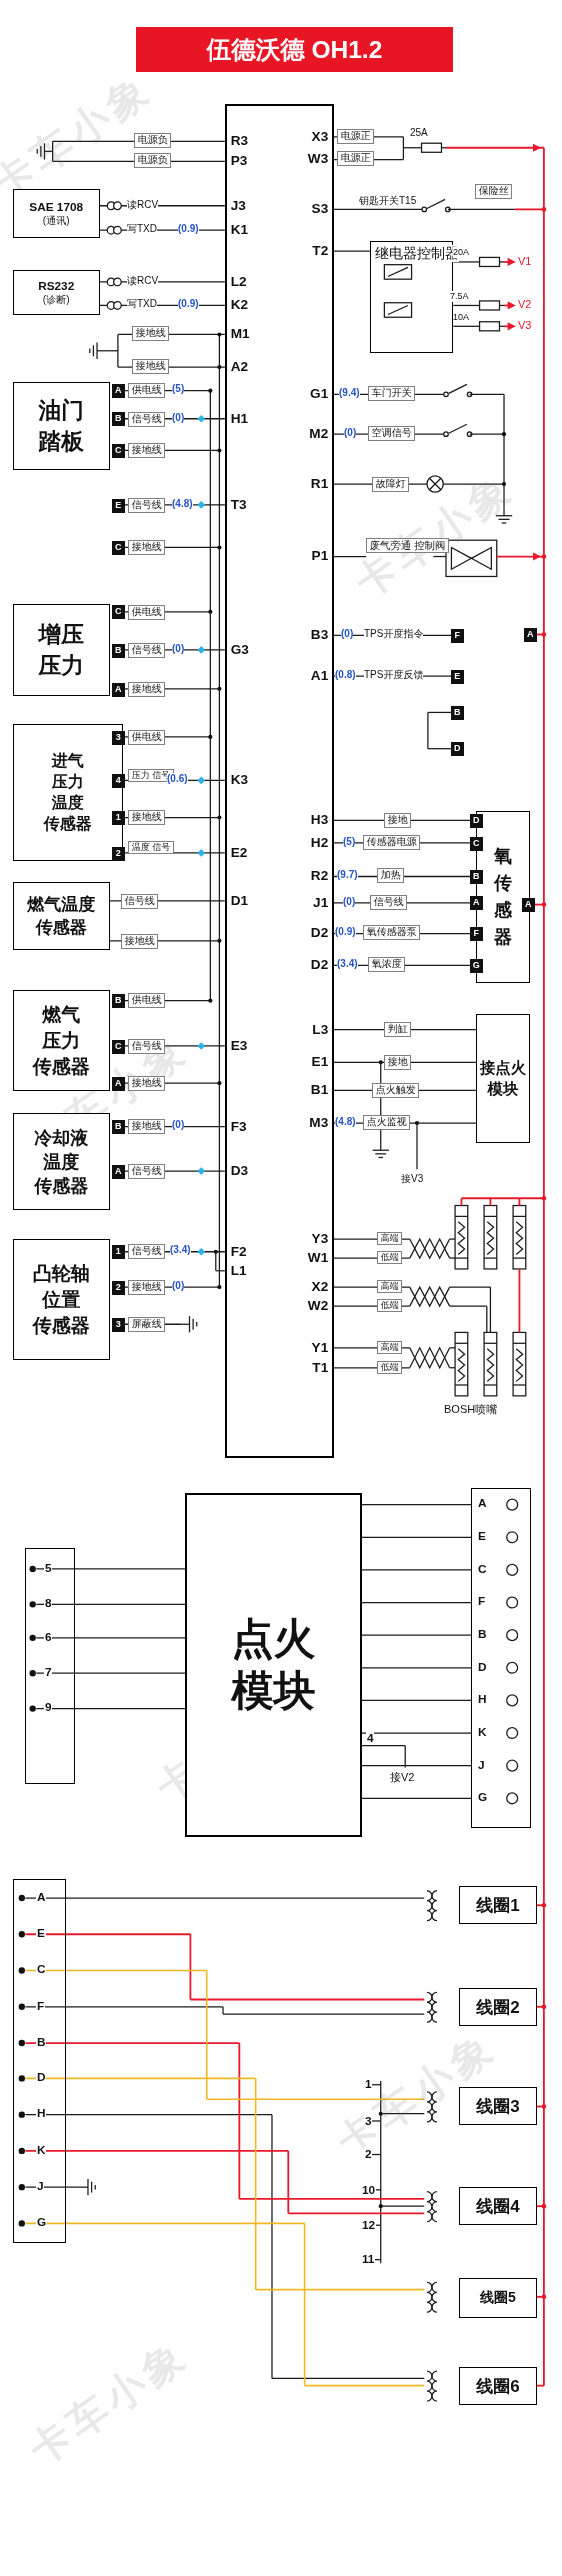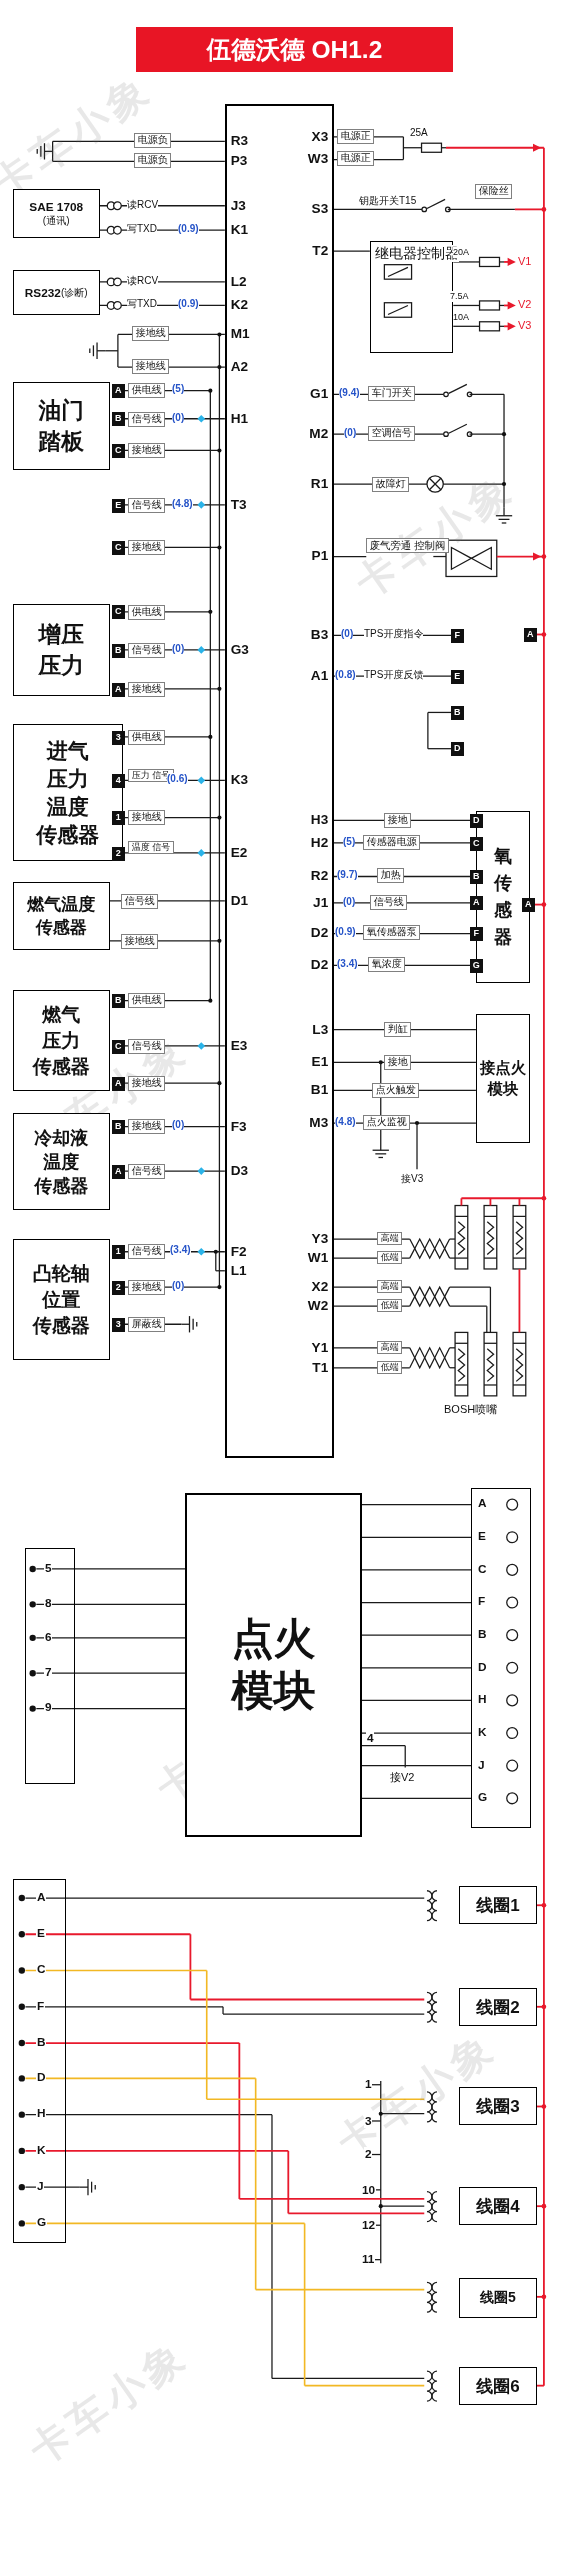--- a/index.html
+++ b/index.html
@@ -435,35 +435,35 @@
 
 <div class="wl" style="left:134px;top:133px">电源负</div>
 <div class="wl" style="left:134px;top:153px">电源负</div>
 <div class="box" style="left:12.7px;top:189px;width:87px;height:49px;flex-direction:column;font-size:11.8px">
   <div>SAE 1708</div>
   <div style="font-size:10px;font-weight:normal">(通讯)</div>
 </div>
 <div class="pl" style="left:127px;top:199px">读RCV</div>
 <div class="pl" style="left:127px;top:223px">写TXD</div>
 <div class="bv" style="left:178px;top:223px">(0.9)</div>
-<div class="box" style="left:12.7px;top:270px;width:87px;height:45px;flex-direction:row;font-size:11.8px">
+<div class="box" style="left:12.7px;top:270px;width:87px;height:45px;flex-direction:column;font-size:11.8px">
   <div>RS232</div>
   <div style="font-size:10px;font-weight:normal">(诊断)</div>
 </div>
 <div class="pl" style="left:127px;top:275px">读RCV</div>
 <div class="pl" style="left:127px;top:298px">写TXD</div>
 <div class="bv" style="left:178px;top:298px">(0.9)</div>
 <div class="wl" style="left:132px;top:326px">接地线</div>
 <div class="wl" style="left:132px;top:359px">接地线</div>
 
 <div class="box pre" style="left:12.7px;top:382px;width:97px;height:88px;font-size:22.7px">油门
 踏板</div>
 <div class="box pre" style="left:12.7px;top:604px;width:97px;height:92px;font-size:22.7px">增压
 压力</div>
-<div class="box pre" style="left:12.7px;top:724px;width:110px;height:137px;font-size:21px">进气
+<div class="box pre" style="left:12.7px;top:724px;width:110px;height:137px;font-size:16px">进气
 压力
 温度
 传感器</div>
 <div class="box pre" style="left:12.7px;top:882px;width:97px;height:68px;font-size:17px">燃气温度
 传感器</div>
 <div class="box pre" style="left:12.7px;top:990px;width:97px;height:101px;font-size:19px">燃气
 压力
 传感器</div>
 <div class="box pre" style="left:12.7px;top:1113px;width:97px;height:97px;font-size:18px">冷却液
 温度

